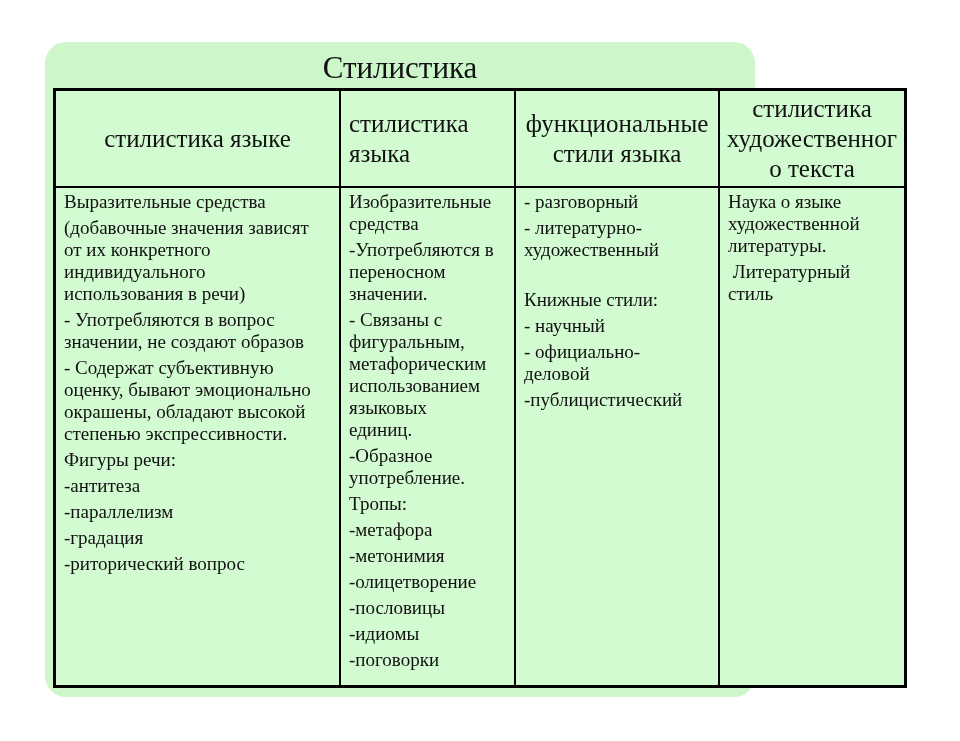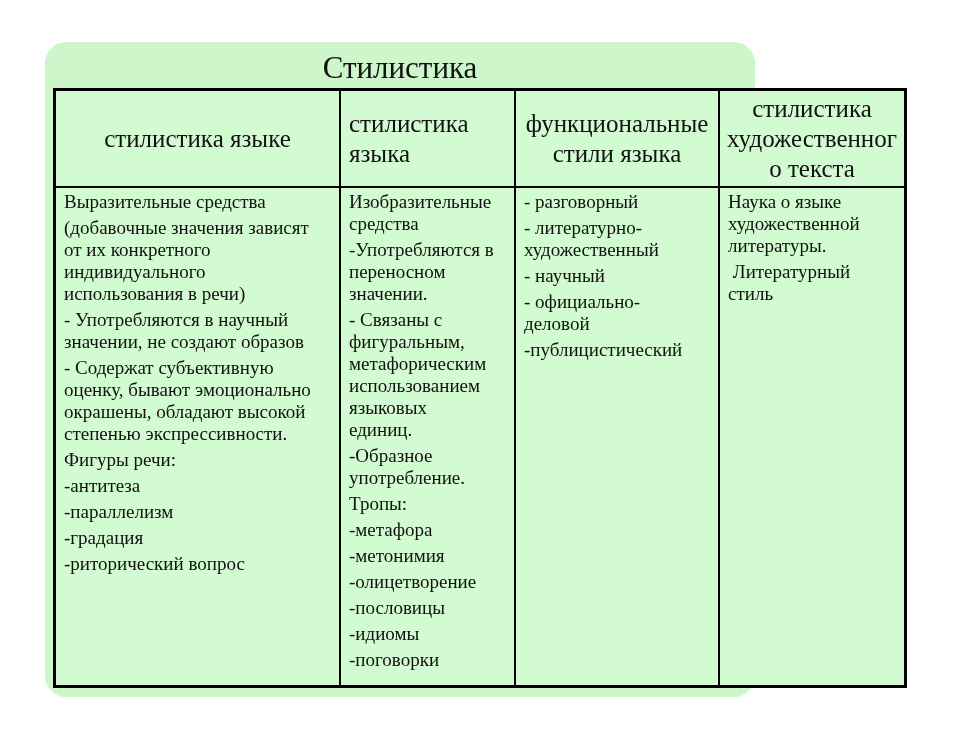--- a/index.html
+++ b/index.html
@@ -63,21 +63,21 @@
     <div class="cell hcell">стилистика
 художественног
 о текста</div>
 
     <div class="cell bcell">
       <p>Выразительные средства</p>
       <p>(добавочные значения зависят
 от их конкретного
 индивидуального
 использования в речи)</p>
-      <p>- Употребляются в научный
+      <p>- Употребляются в вопрос
 значении, не создают образов</p>
       <p>- Содержат субъективную
 оценку, бывают эмоционально
 окрашены, обладают высокой
 степенью экспрессивности.</p>
       <p>Фигуры речи:</p>
       <p>-антитеза</p>
       <p>-параллелизм</p>
       <p>-градация</p>
       <p>-риторический вопрос</p>
@@ -102,20 +102,21 @@
       <p>-олицетворение</p>
       <p>-пословицы</p>
       <p>-идиомы</p>
       <p>-поговорки</p>
     </div>
 
     <div class="cell bcell">
       <p>- разговорный</p>
       <p>- литературно-
 художественный</p>
+      <p class="gap-before">Книжные стили:</p>
       <p>- научный</p>
       <p>- официально-
 деловой</p>
       <p>-публицистический</p>
     </div>
 
     <div class="cell bcell">
       <p>Наука о языке
 художественной
 литературы.</p>

